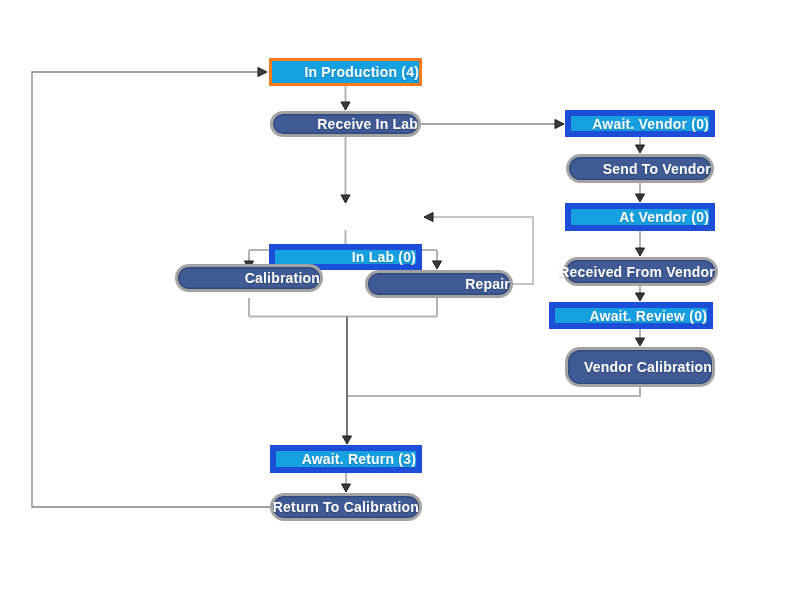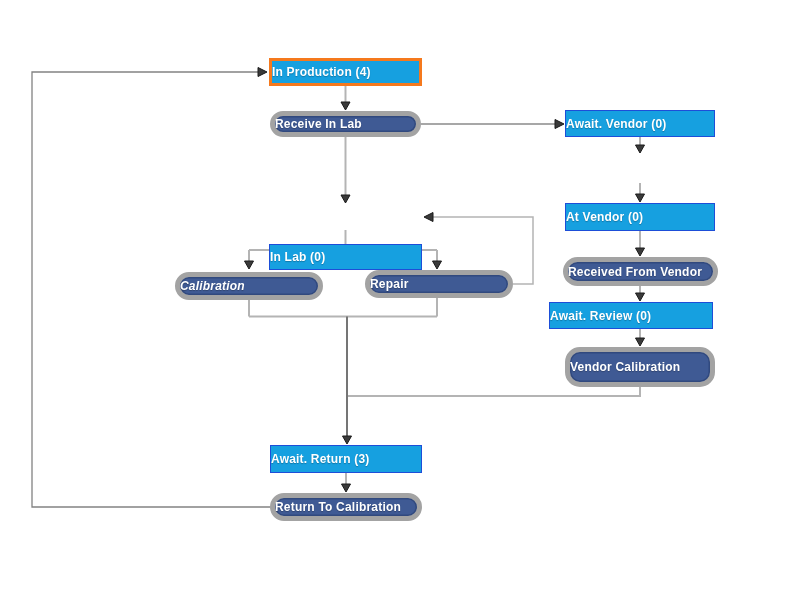--- a/index.html
+++ b/index.html
@@ -7,39 +7,39 @@
     position:relative;
     width:811px;height:601px;
     background:#ffffff;
     font-family:"Liberation Sans", sans-serif;
     overflow:hidden;
   }
   #wires{position:absolute;left:0;top:0;width:811px;height:601px;}
   .node{
     position:absolute;
     box-sizing:border-box;
-    display:flex;align-items:center;justify-content:flex-start;
+    display:flex;align-items:center;justify-content:flex-end;
     color:#ffffff;
-    font-size:12px;font-weight:bold;
+    font-size:14px;font-weight:bold;
     letter-spacing:.2px;
     text-shadow:0 1px 1px rgba(0,0,0,.25);
     cursor:pointer;
     white-space:nowrap;
     user-select:none;
   }
   .state{
     background:#16A0E0;
-    border:1px solid #1d4ed8;
+    border:6px solid #1d4ed8;
   }
   .state.selected{
     border:3px solid #F5791D;
   }
   .action{
     background:#3F5A94;
-    border:5px solid #a3a3a3;
+    border:3px solid #a3a3a3;
     border-radius:15px;
     box-shadow:inset 0 0 0 1.5px #31497e;
   }
 </style>
 </head>
 <body>
 
 <div id="canvas">
 
   <svg id="wires" xmlns="http://www.w3.org/2000/svg">
@@ -129,30 +129,33 @@
   </div>
 
   <div class="node action" style="left:270px;top:111px;width:151px;height:26px;">
     <span>Receive In Lab</span>
   </div>
 
   <div class="node state" style="left:565px;top:110px;width:150px;height:27px;">
     <span>Await. Vendor (0)</span>
   </div>
 
+  <div class="node action" style="left:566px;top:154px;width:148px;height:29px;">
+    <span>Send To Vendor</span>
+  </div>
 
   <div class="node state" style="left:269px;top:204px;width:153px;height:26px;margin-top:40px;">
     <span>In Lab (0)</span>
   </div>
 
   <div class="node state" style="left:565px;top:203px;width:150px;height:28px;">
     <span>At Vendor (0)</span>
   </div>
 
-  <div class="node action" style="left:175px;top:272px;width:148px;height:28px;font-style:italic;">
+  <div class="node action" style="left:175px;top:264px;width:148px;height:28px;">
     <span>Calibration</span>
   </div>
 
   <div class="node action" style="left:563px;top:257px;width:155px;height:29px;">
     <span>Received From Vendor</span>
   </div>
 
   <div class="node action" style="left:365px;top:270px;width:148px;height:28px;">
     <span>Repair</span>
   </div>

